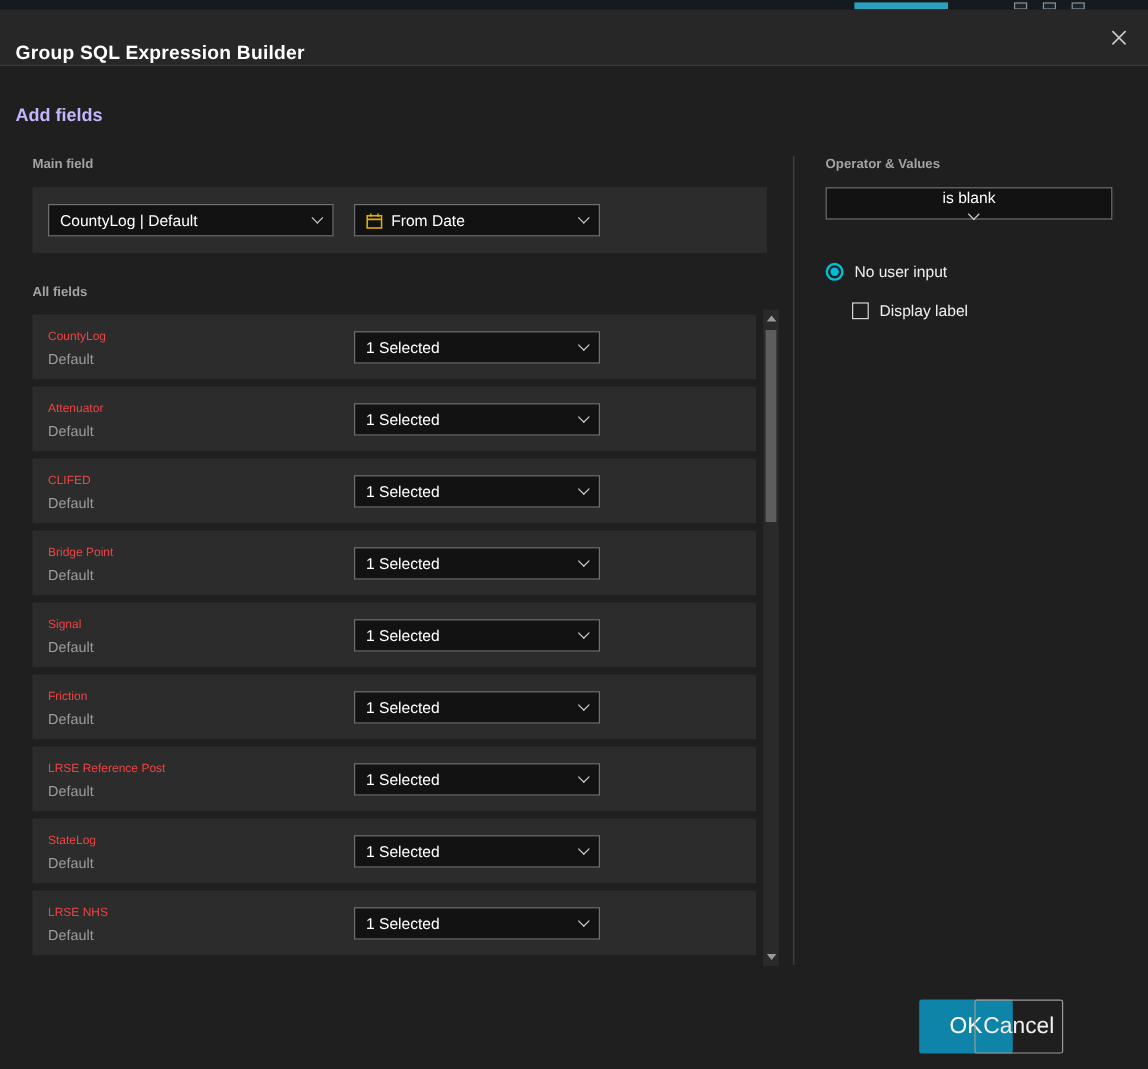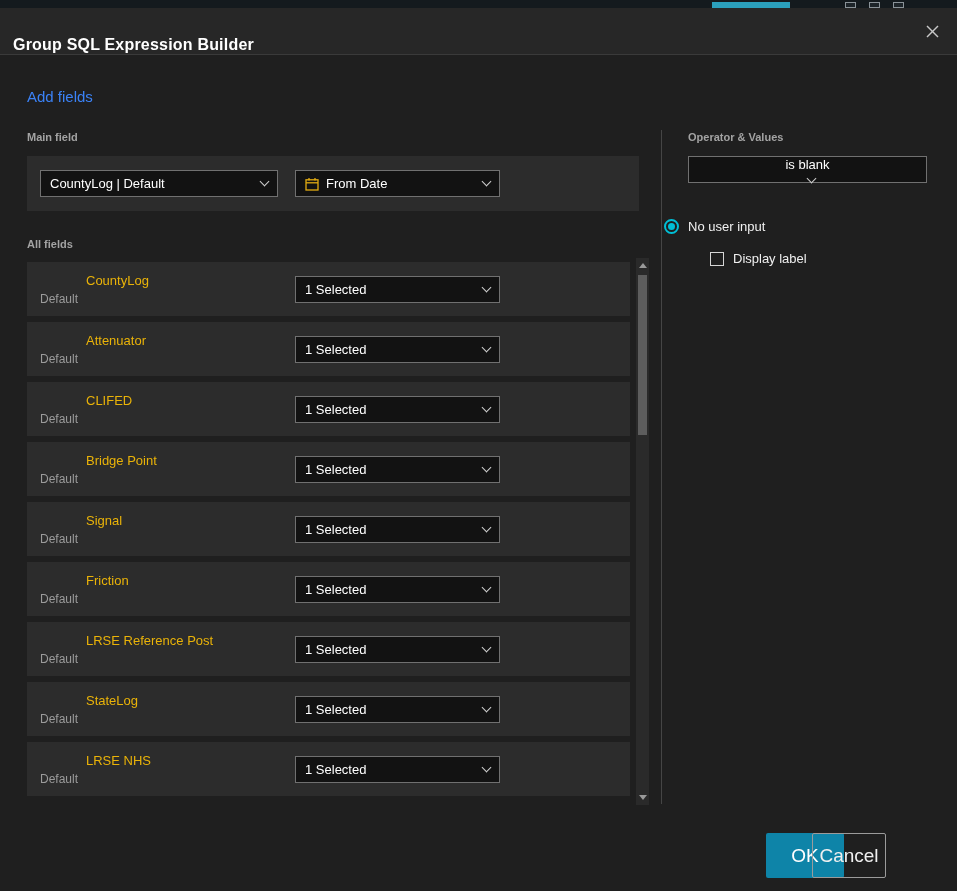--- a/index.html
+++ b/index.html
@@ -21,21 +21,21 @@
     position:absolute; left:0; top:0; width:100%; height:47px;
     background:#272727; border-bottom:1px solid #3a3a3a;
     display:flex; align-items:flex-end;
   }
   .dialog-title { margin-left:13px; font-size:16px; font-weight:bold; color:#ffffff; letter-spacing:.2px; }
   .close-btn {
     position:absolute; right:12px; top:50%; transform:translateY(-50%);
     width:26px; height:26px; display:flex; align-items:center; justify-content:center; cursor:pointer;
   }
 
-  .section-heading { position:absolute; left:27px; top:80px; font-size:15px; font-weight:normal; color:#3b82f6; }
+  .section-heading { position:absolute; left:13px; top:80px; font-size:15px; font-weight:bold; color:#c4b5fd; }
 
   .sub-label { position:absolute; font-size:11px; font-weight:bold; color:#a3a3a3; }
   .lbl-main-field { left:27px; top:123px; }
   .lbl-all-fields { left:27px; top:230px; }
   .lbl-operator  { left:688px; top:123px; }
 
   .main-panel { position:absolute; left:27px; top:148px; width:612px; height:55px; background:#2c2c2c; }
 
   .dropdown {
     position:absolute; height:27px; background:#121212; border:1px solid #707070;
@@ -47,38 +47,38 @@
     border-right:1.5px solid #cfcfcf; border-bottom:1.5px solid #cfcfcf;
     transform:rotate(45deg);
   }
   .dd-main-source { left:13px; top:14px; width:238px; }
   .dd-main-date   { left:268px; top:14px; width:205px; }
   .cal-icon { margin-right:7px; flex:0 0 auto; display:flex; }
 
   .fields-list { position:absolute; left:27px; top:254px; width:603px; }
   .field-row { position:relative; width:603px; height:54px; margin-bottom:6px; background:#2c2c2c; }
   .row-texts { position:absolute; left:13px; top:9px; }
-  .row-name { font-size:13px; color:#eab308; line-height:19px;margin-left:46px; }
+  .row-name { font-size:10px; color:#ef4444; line-height:19px; }
   .row-sub  { font-size:12px; color:#9b9b9b; line-height:19px; }
   .row-dropdown { left:268px; top:14px; width:205px; }
 
   
   .scrollbar { position:absolute; left:636px; top:250px; width:13px; height:547px; background:#2a2a2a; cursor:pointer; }
   .scroll-up { position:absolute; left:50%; transform:translateX(-50%); top:5px; width:0; height:0;
     border-left:4px solid transparent; border-right:4px solid transparent; border-bottom:5px solid #9a9a9a; }
   .scroll-down { position:absolute; left:50%; transform:translateX(-50%); bottom:5px; width:0; height:0;
     border-left:4px solid transparent; border-right:4px solid transparent; border-top:5px solid #9a9a9a; }
   .scroll-thumb { position:absolute; left:2px; width:9px; top:17px; height:160px; background:#5d5d5d; }
 
   .v-divider { position:absolute; left:661px; top:122px; width:1px; height:674px; background:#454545; }
 
   
   .dd-operator { left:688px; top:148px; width:239px;flex-direction:column; }
 
-  .radio-row { position:absolute; left:664px; top:211px; display:flex; align-items:center; cursor:pointer; }
+  .radio-row { position:absolute; left:688px; top:211px; display:flex; align-items:center; cursor:pointer; }
   .radio-outer { width:15px; height:15px; border-radius:50%; border:2px solid #00bfd6;
     display:flex; align-items:center; justify-content:center; background:#1f1f1f; }
   .radio-dot { width:7px; height:7px; border-radius:50%; background:#00bfd6; }
   .radio-label { margin-left:9px; font-size:13px; color:#f0f0f0; }
 
   .checkbox-row { position:absolute; left:710px; top:243px; display:flex; align-items:center; cursor:pointer; }
   .checkbox-box { width:14px; height:14px; border:1px solid #d6d6d6; background:transparent; }
   .checkbox-label { margin-left:9px; font-size:13px; color:#f0f0f0; }
 
   

